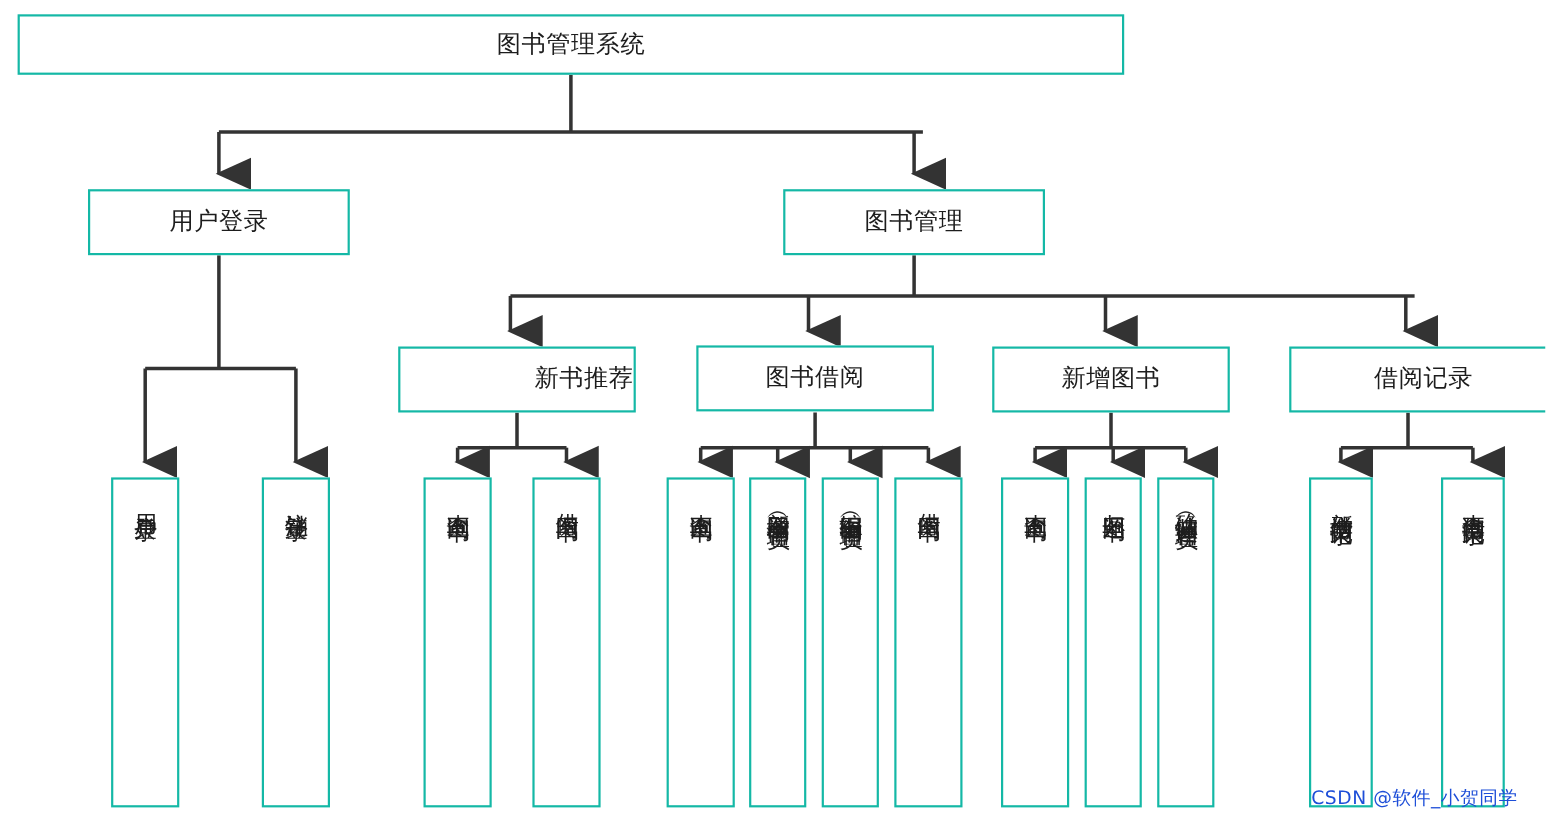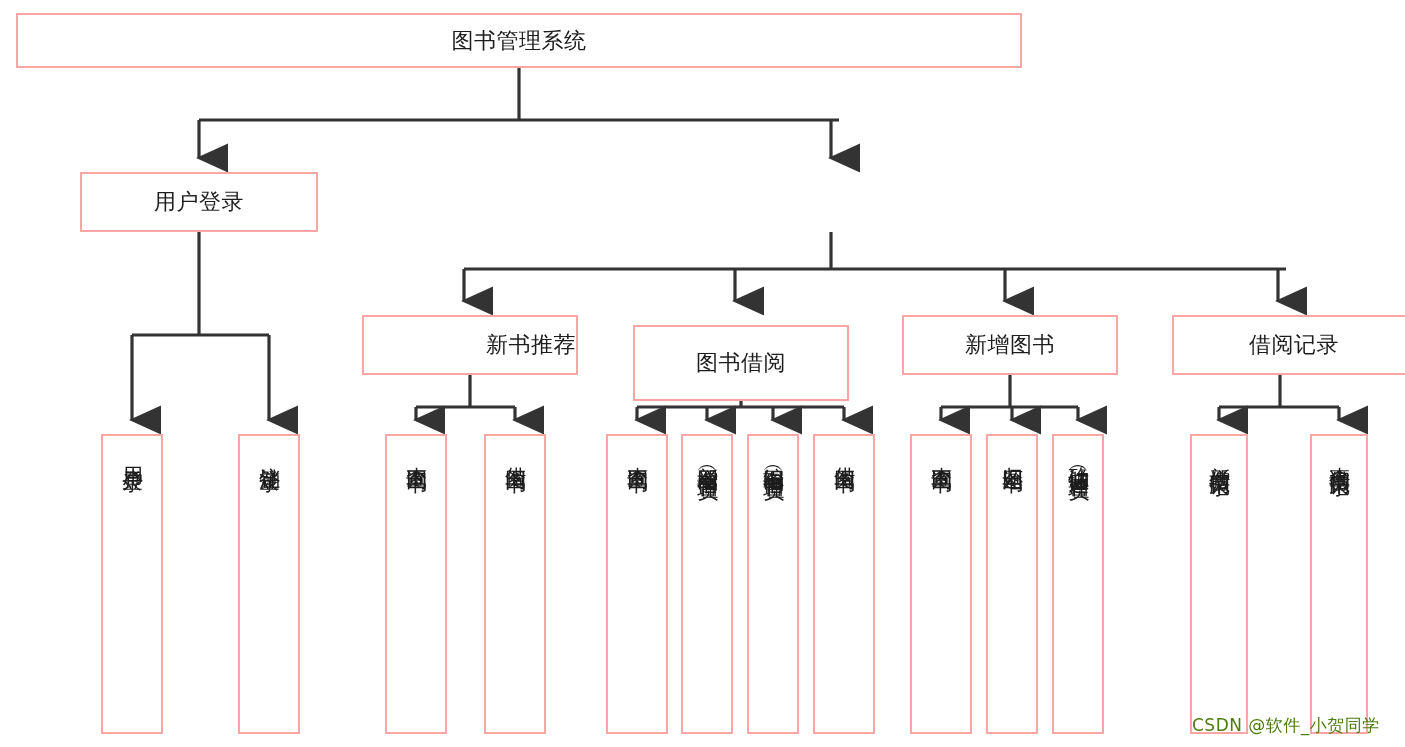--- a/index.html
+++ b/index.html
@@ -24,21 +24,21 @@
     left: 0;
     top: 0;
     width: 1405px;
     height: 747px;
     pointer-events: none;
   }
   .node {
     position: absolute;
     box-sizing: border-box;
     background: #ffffff;
-    border: 2px solid #fca5a5;
+    border: 2px solid #14b8a6;
     display: flex;
     align-items: center;
     justify-content: center;
     z-index: 2;
   }
   .node-label {
     font-size: 22px;
     line-height: 1.18;
     color: #1d1d1d;
     letter-spacing: 0.5px;
@@ -59,21 +59,21 @@
     font-size: 21px;
     line-height: 1.3;
     letter-spacing: 2px;
     white-space: nowrap;
   }
   #watermark {
     position: absolute;
     left: 1192px;
     top: 714px;
     font-size: 17px;
-    color: #4d7c0f;
+    color: #1d4ed8;
     letter-spacing: 0.5px;
     white-space: nowrap;
     z-index: 5;
     font-family: "DejaVu Sans", "Liberation Sans", sans-serif;
   }
 </style>
 </head>
 <body>
 
 <div id="diagram-root">
@@ -128,25 +128,28 @@
     </g>
   </svg>
 
   <div class="node horizontal" style="left:16px; top:13px; width:1006px; height:55px;">
     <span class="node-label">图书管理系统</span>
   </div>
 
   <div class="node horizontal" style="left:80px; top:172px; width:238px; height:60px;">
     <span class="node-label">用户登录</span>
   </div>
+  <div class="node horizontal" style="left:712px; top:172px; width:238px; height:60px;">
+    <span class="node-label">图书管理</span>
+  </div>
 
   <div class="node horizontal" style="left:362px; top:315px; width:216px; height:60px;justify-content:flex-end;">
     <span class="node-label">新书推荐</span>
   </div>
-  <div class="node horizontal" style="left:633px; top:325px; width:216px; height:76px;">
+  <div class="node horizontal" style="left:633px; top:314px; width:216px; height:60px;">
     <span class="node-label">图书借阅</span>
   </div>
   <div class="node horizontal" style="left:902px; top:315px; width:216px; height:60px;">
     <span class="node-label">新增图书</span>
   </div>
   <div class="node horizontal" style="left:1172px; top:315px; width:244px; height:60px;">
     <span class="node-label">借阅记录</span>
   </div>
 
   <div class="node vertical" style="left:101px; top:434px; width:62px; height:300px;">

